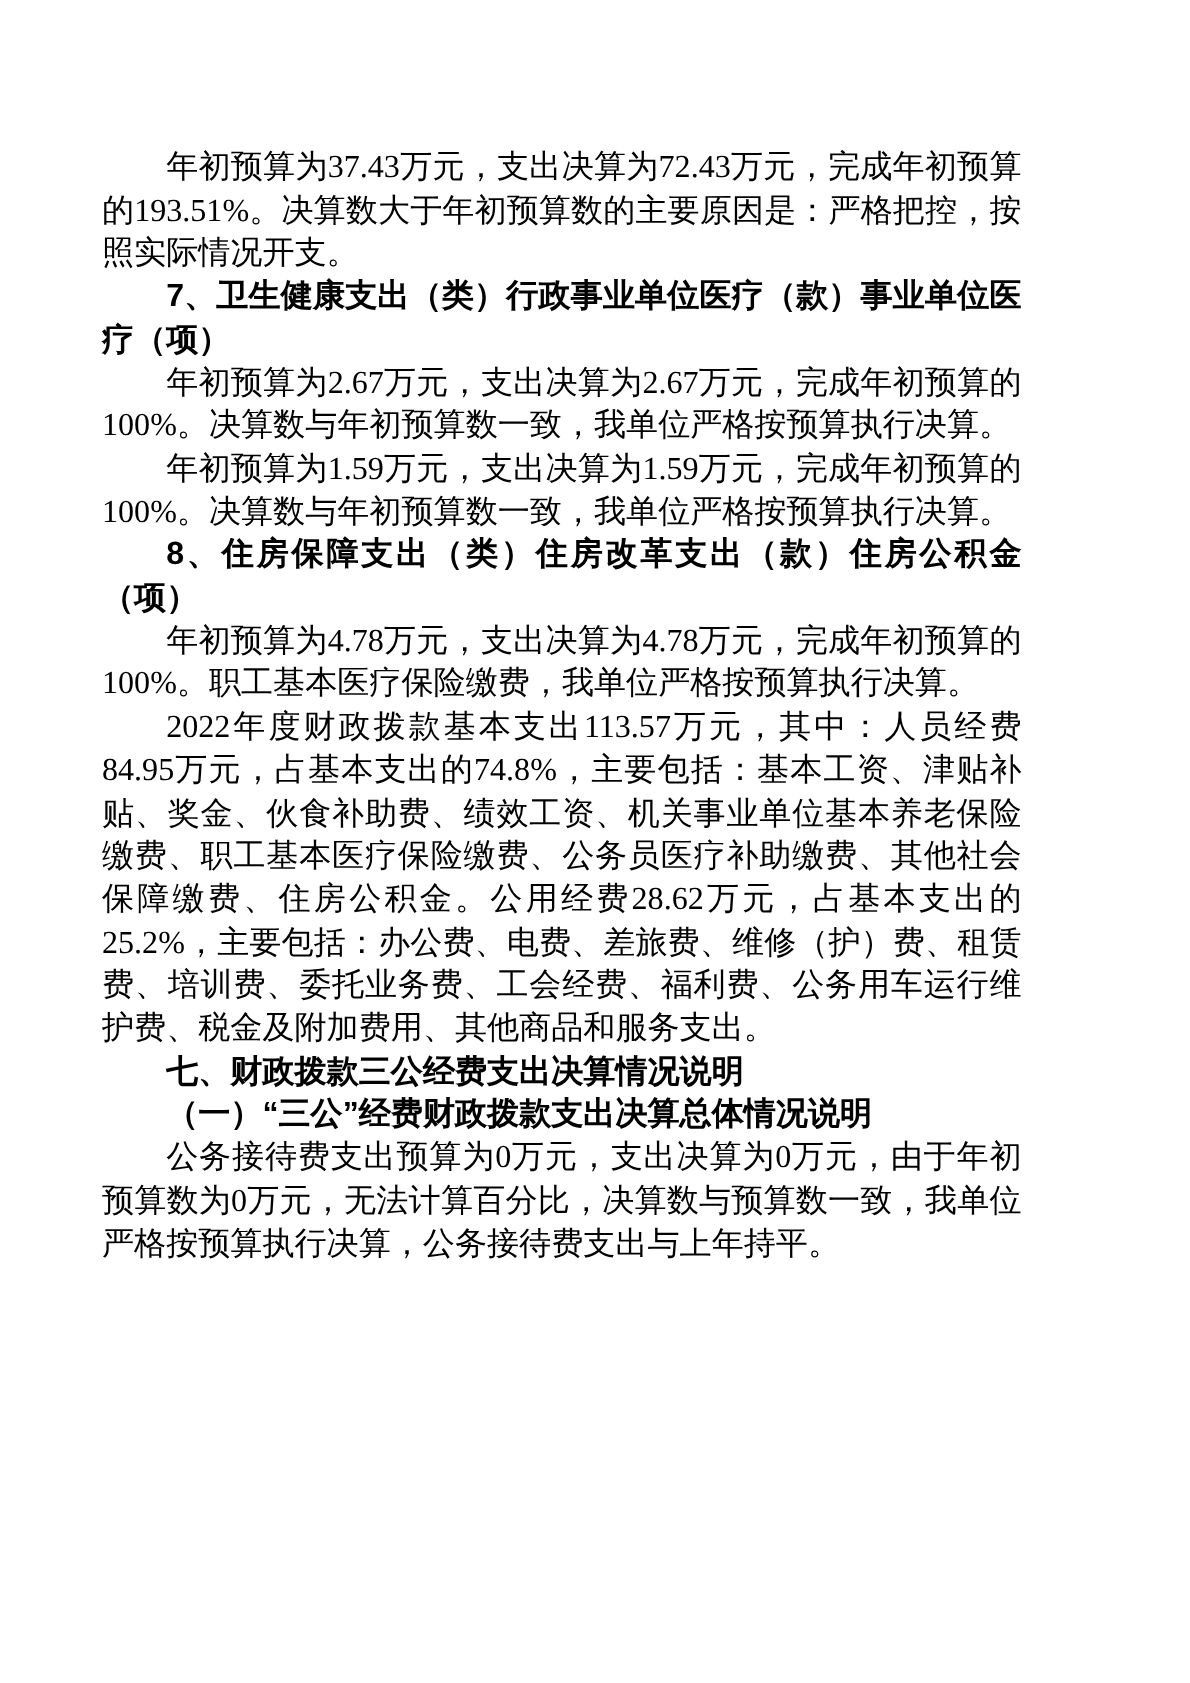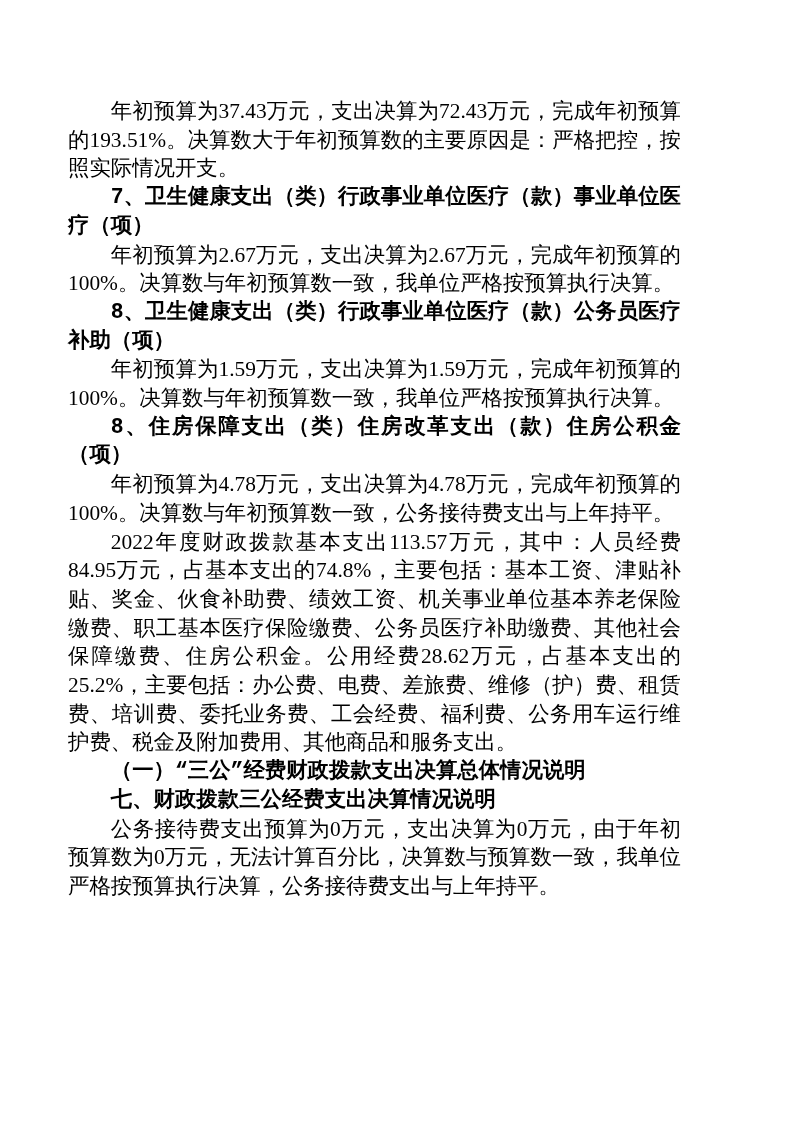--- a/index.html
+++ b/index.html
@@ -29,34 +29,33 @@
     text-indent: 2em;
     letter-spacing: 0;
     word-break: normal;
     overflow-wrap: break-word;
   }
   .para.body {
     font-family: "Liberation Serif", "DejaVu Serif", serif;
     font-weight: normal;
   }
   .para.heading {
-    font-family: Liberation Mono, monospace;
+    font-family: Liberation Sans, sans-serif;
     font-weight: bold;
   }
 </style>
 </head>
 <body>
 
 <div class="page">
   <div>
       <p class="para body">年初预算为37.43万元，支出决算为72.43万元，完成年初预算的193.51%。决算数大于年初预算数的主要原因是：严格把控，按照实际情况开支。</p>
       <p class="para heading">7、卫生健康支出（类）行政事业单位医疗（款）事业单位医疗（项）</p>
       <p class="para body">年初预算为2.67万元，支出决算为2.67万元，完成年初预算的100%。决算数与年初预算数一致，我单位严格按预算执行决算。</p>
-      <p class="para heading">8、卫生健康支出（类）行政事业单位医疗（款）公务员医疗补助（项）</p>
       <p class="para body">年初预算为1.59万元，支出决算为1.59万元，完成年初预算的100%。决算数与年初预算数一致，我单位严格按预算执行决算。</p>
       <p class="para heading">8、住房保障支出（类）住房改革支出（款）住房公积金（项）</p>
-      <p class="para body">年初预算为4.78万元，支出决算为4.78万元，完成年初预算的100%。决算数与年初预算数一致，公务接待费支出与上年持平。</p>
+      <p class="para body">年初预算为4.78万元，支出决算为4.78万元，完成年初预算的100%。职工基本医疗保险缴费，我单位严格按预算执行决算。</p>
       <p class="para body">2022年度财政拨款基本支出113.57万元，其中：人员经费84.95万元，占基本支出的74.8%，主要包括：基本工资、津贴补贴、奖金、伙食补助费、绩效工资、机关事业单位基本养老保险缴费、职工基本医疗保险缴费、公务员医疗补助缴费、其他社会保障缴费、住房公积金。公用经费28.62万元，占基本支出的25.2%，主要包括：办公费、电费、差旅费、维修（护）费、租赁费、培训费、委托业务费、工会经费、福利费、公务用车运行维护费、税金及附加费用、其他商品和服务支出。</p>
+      <p class="para heading">七、财政拨款三公经费支出决算情况说明</p>
       <p class="para heading">（一）“三公”经费财政拨款支出决算总体情况说明</p>
-      <p class="para heading">七、财政拨款三公经费支出决算情况说明</p>
       <p class="para body">公务接待费支出预算为0万元，支出决算为0万元，由于年初预算数为0万元，无法计算百分比，决算数与预算数一致，我单位严格按预算执行决算，公务接待费支出与上年持平。</p>
     </div>
 </div>
 
 </body></html>

